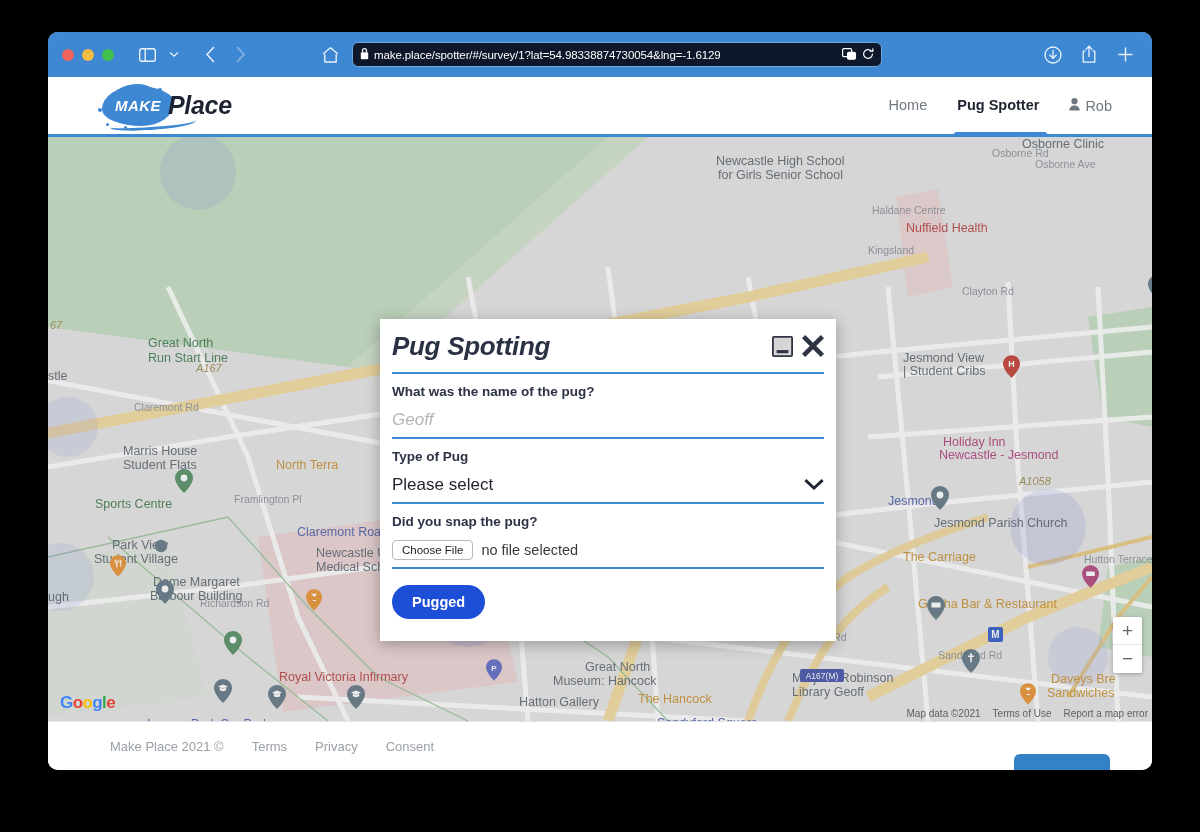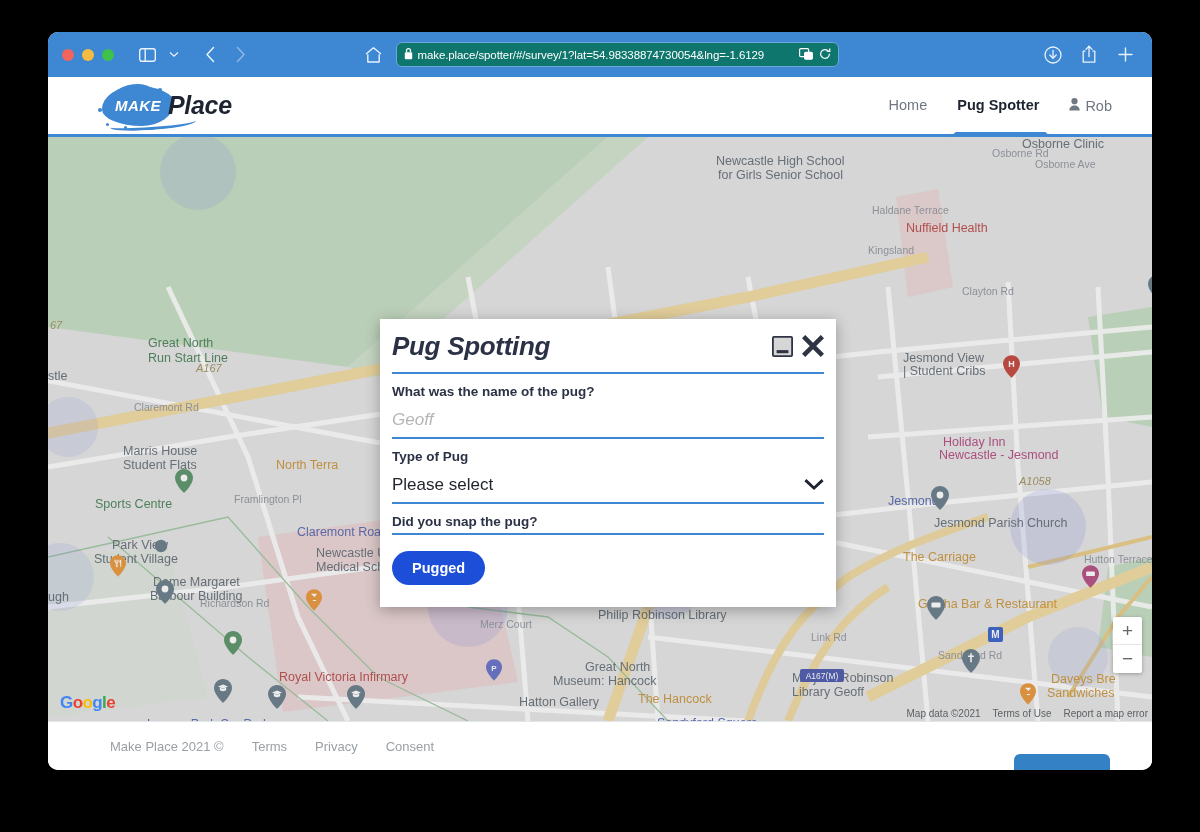--- a/index.html
+++ b/index.html
@@ -52,22 +52,22 @@
     left: 0; right: 0; top: 0; bottom: 0;
     display: flex; align-items: center; justify-content: center;
     gap: 10px;
     pointer-events: none;
   }
   .chrome-center > * { pointer-events: auto; }
 
   .home-btn { color: #eaf2fb; width: 24px; height: 24px; display:flex; align-items:center; justify-content:center; cursor:pointer;}
 
   .url-bar {
-    width: 443px; height: 25px;
-    background: #0f766e;
+    width: 530px; height: 25px;
+    background: #0f172a;
     border: 1px solid #6aa8e0;
     border-radius: 6px;
     display: flex; align-items: center;
     padding: 0 7px;
     gap: 5px;
     overflow: hidden;
   }
   .url-text {
     color: #ffffff;
     font-size: 11.5px;
@@ -513,21 +513,21 @@
         <circle cx="1030" cy="520" r="30" fill="#7b86e8" opacity="0.15"></circle>
         <circle cx="660" cy="300" r="26" fill="#7b86e8" opacity="0.13"></circle>
       </g>
     </svg>
 
     <div id="map-labels">
         <div class="map-label lbl-poi" style="left: 668px; top: 17px;">Newcastle High School</div>
         <div class="map-label lbl-poi" style="left: 670px; top: 31px;">for Girls Senior School</div>
         <div class="map-label lbl-poi" style="left: 974px; top: 0px;">Osborne Clinic</div>
         <div class="map-label lbl-road" style="left: 987px; top: 21px;">Osborne Ave</div>
-        <div class="map-label lbl-road" style="left: 824px; top: 67px;">Haldane Terrace</div>
+        <div class="map-label lbl-road" style="left: 824px; top: 67px;">Haldane Centre</div>
         <div class="map-label lbl-med" style="left: 825px; top: 84px; margin-left: 33px;">Nuffield Health</div>
         <div class="map-label lbl-road" style="left: 820px; top: 107px;">Kingsland</div>
         <div class="map-label lbl-road" style="left: 914px; top: 148px;">Clayton Rd</div>
         <div class="map-label lbl-poi" style="left: 855px; top: 214px;">Jesmond View</div>
         <div class="map-label lbl-poi" style="left: 855px; top: 227px;">| Student Cribs</div>
         <div class="map-label lbl-park" style="left: 100px; top: 199px;">Great North</div>
         <div class="map-label lbl-park" style="left: 100px; top: 214px;">Run Start Line</div>
         <div class="map-label lbl-hwy" style="left: 148px; top: 225px;">A167</div>
         <div class="map-label lbl-road" style="left: 86px; top: 264px;">Claremont Rd</div>
         <div class="map-label lbl-poi" style="left: 75px; top: 307px;">Marris House</div>
@@ -747,20 +747,24 @@
           <span class="chev-down">
             <svg width="20" height="12" viewBox="0 0 20 12">
                 <path d="M2.4 1 10 8.2 17.6 1 19.6 3.2 10 12 0.4 3.2z" fill="#1d2330"></path>
               </svg>
           </span>
         </div>
       </div>
 
       <div class="field">
         <div class="field-label">Did you snap the pug?</div>
+        <div class="file-row">
+          <button class="choose-file-btn">Choose File</button>
+          <span class="file-status">no file selected</span>
+        </div>
       </div>
 
       <button class="submit-btn">Pugged</button>
     </div>
   </div>
 
   <div class="site-footer">
     <span class="footer-copy">Make Place 2021 ©</span>
     <a class="footer-link">Terms</a>
     <a class="footer-link">Privacy</a>

